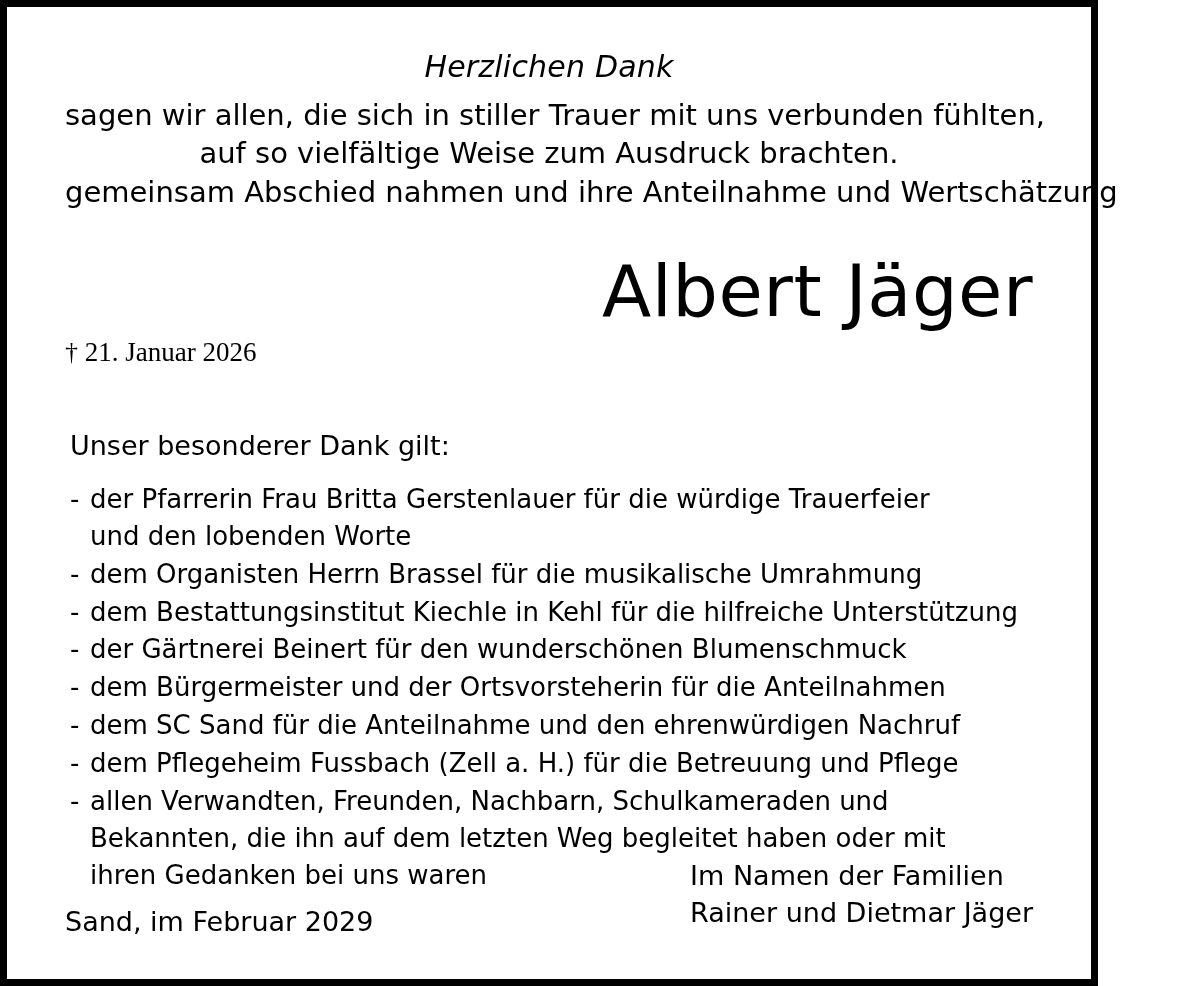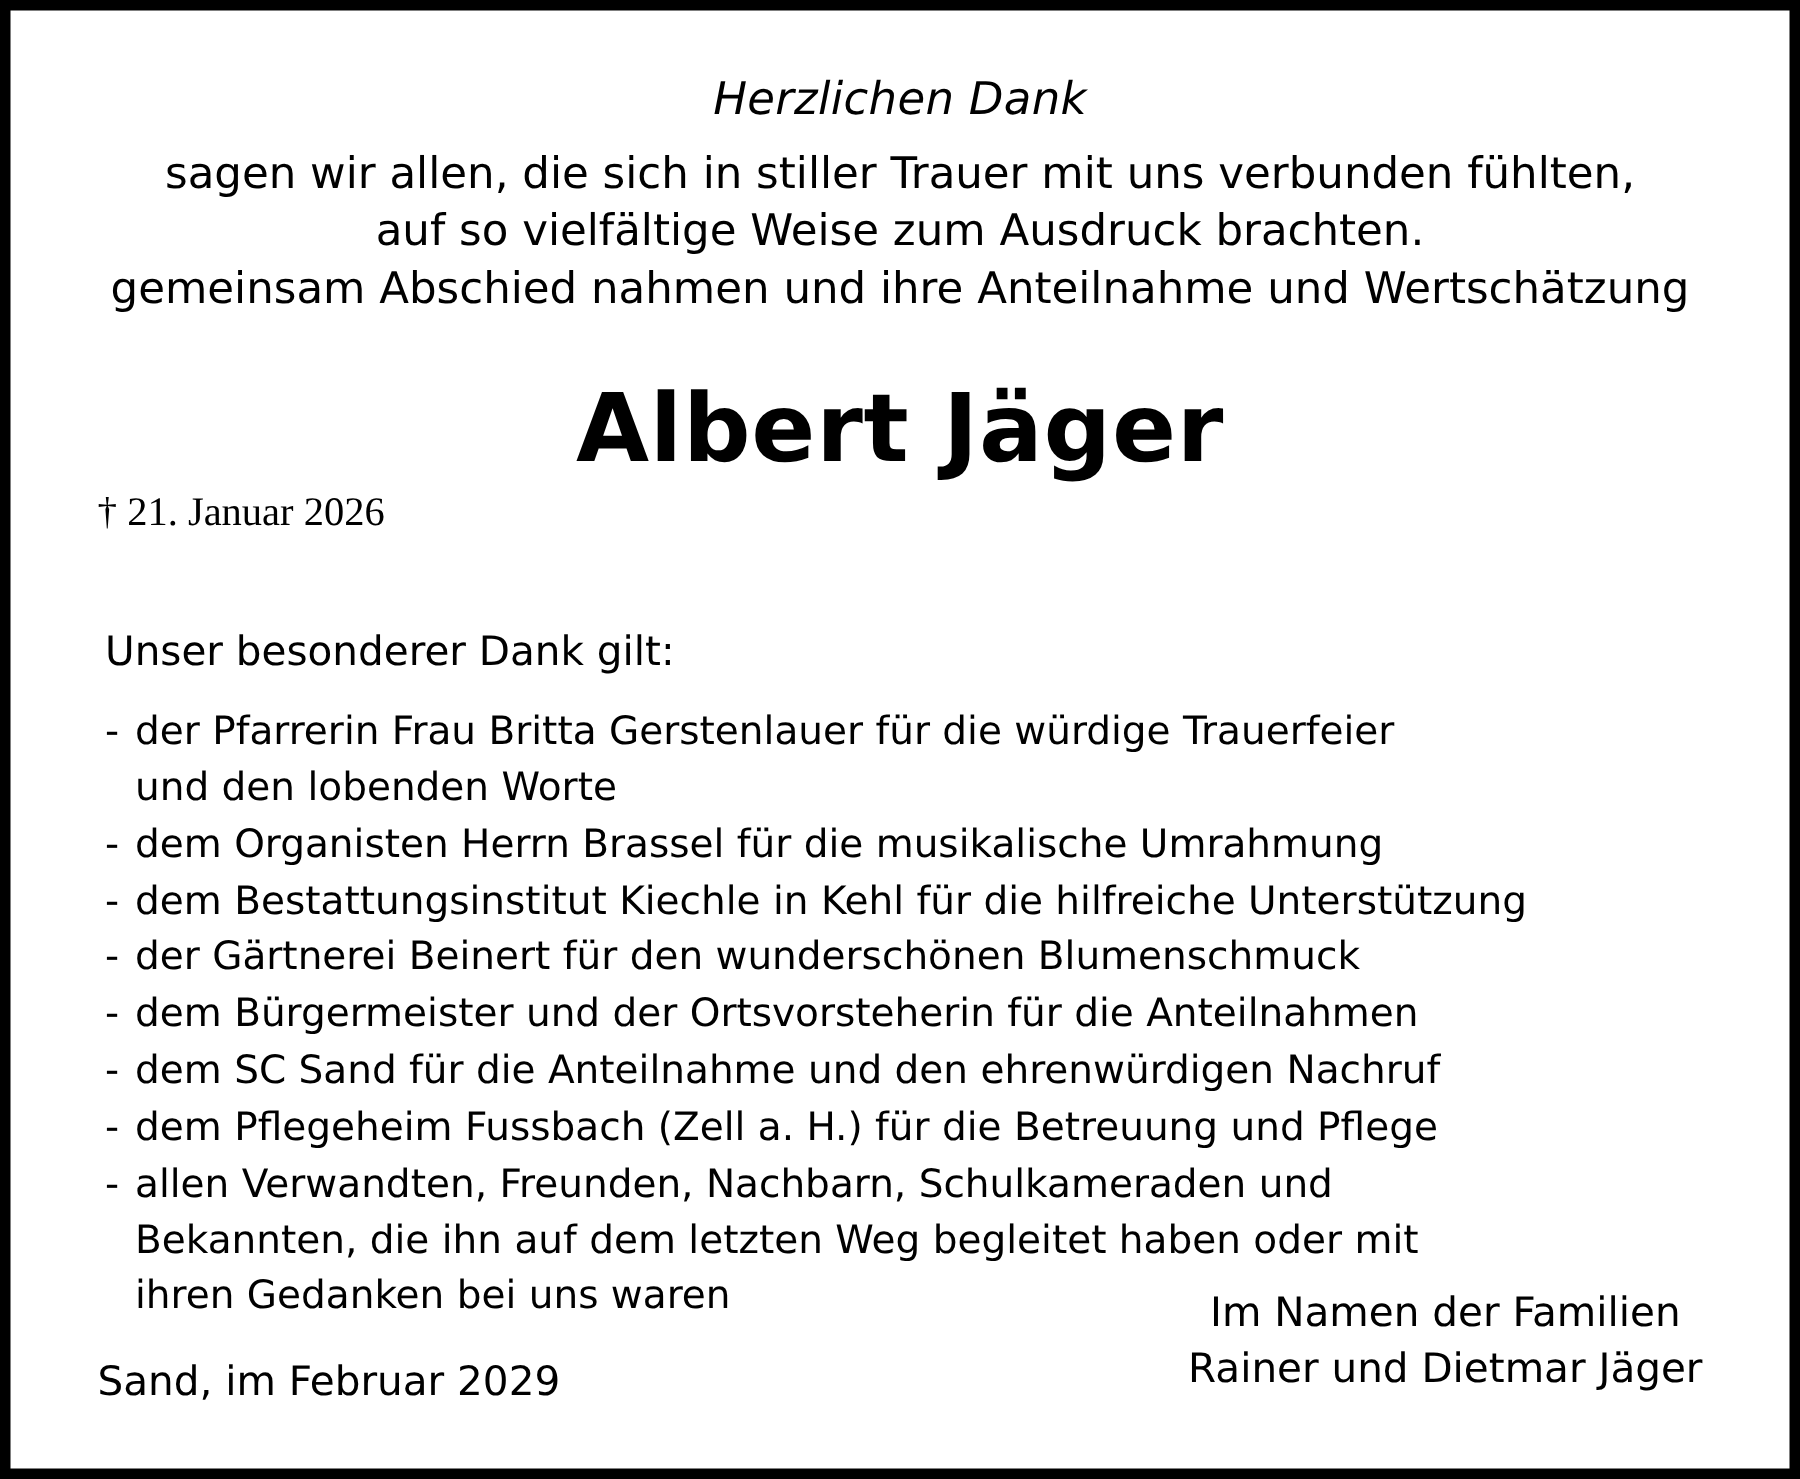--- a/index.html
+++ b/index.html
@@ -8,21 +8,21 @@
     background: #ffffff;
   }
   body {
     width: 1200px;
     height: 986px;
     font-family: "DejaVu Sans", sans-serif;
     color: #000000;
   }
   .notice {
     box-sizing: border-box;
-    width: 1200px;
+    width: 1098px;
     height: 986px;
     border: 7px solid #000000;
     background: #ffffff;
     padding: 30px 58px 20px 58px;
     position: relative;
   }
   .thanks-heading {
     text-align: center;
     font-style: italic;
     font-size: 30px;
@@ -32,23 +32,23 @@
   .intro {
     text-align: center;
     font-size: 29px;
     line-height: 1.32;
     margin: 0 0 6px 0;
   }
   .intro div {
     white-space: nowrap;
   }
   .deceased-name {
-    text-align: center;
-    font-size: 63px;
-    font-weight: 700;
+    text-align: right;
+    font-size: 72px;
+    font-weight: 400;
     margin: 38px 0 4px 0;
     letter-spacing: 0.5px;
   }
   .death-date {
     text-align: left;
     font-size: 27px;
     margin: 0 0 0 0;
     font-family: Liberation Serif, serif;
   }
   .cross {
@@ -75,21 +75,21 @@
   }
   .thanks-list li .dash {
     position: absolute;
     left: 0;
     top: 0;
   }
   .closing {
     position: absolute;
     right: 58px;
     bottom: 48px;
-    text-align: center;
+    text-align: left;
     font-size: 27px;
     line-height: 1.35;
   }
   .place-date {
     position: absolute;
     left: 58px;
     bottom: 42px;
     font-size: 27px;
   }
 </style>

